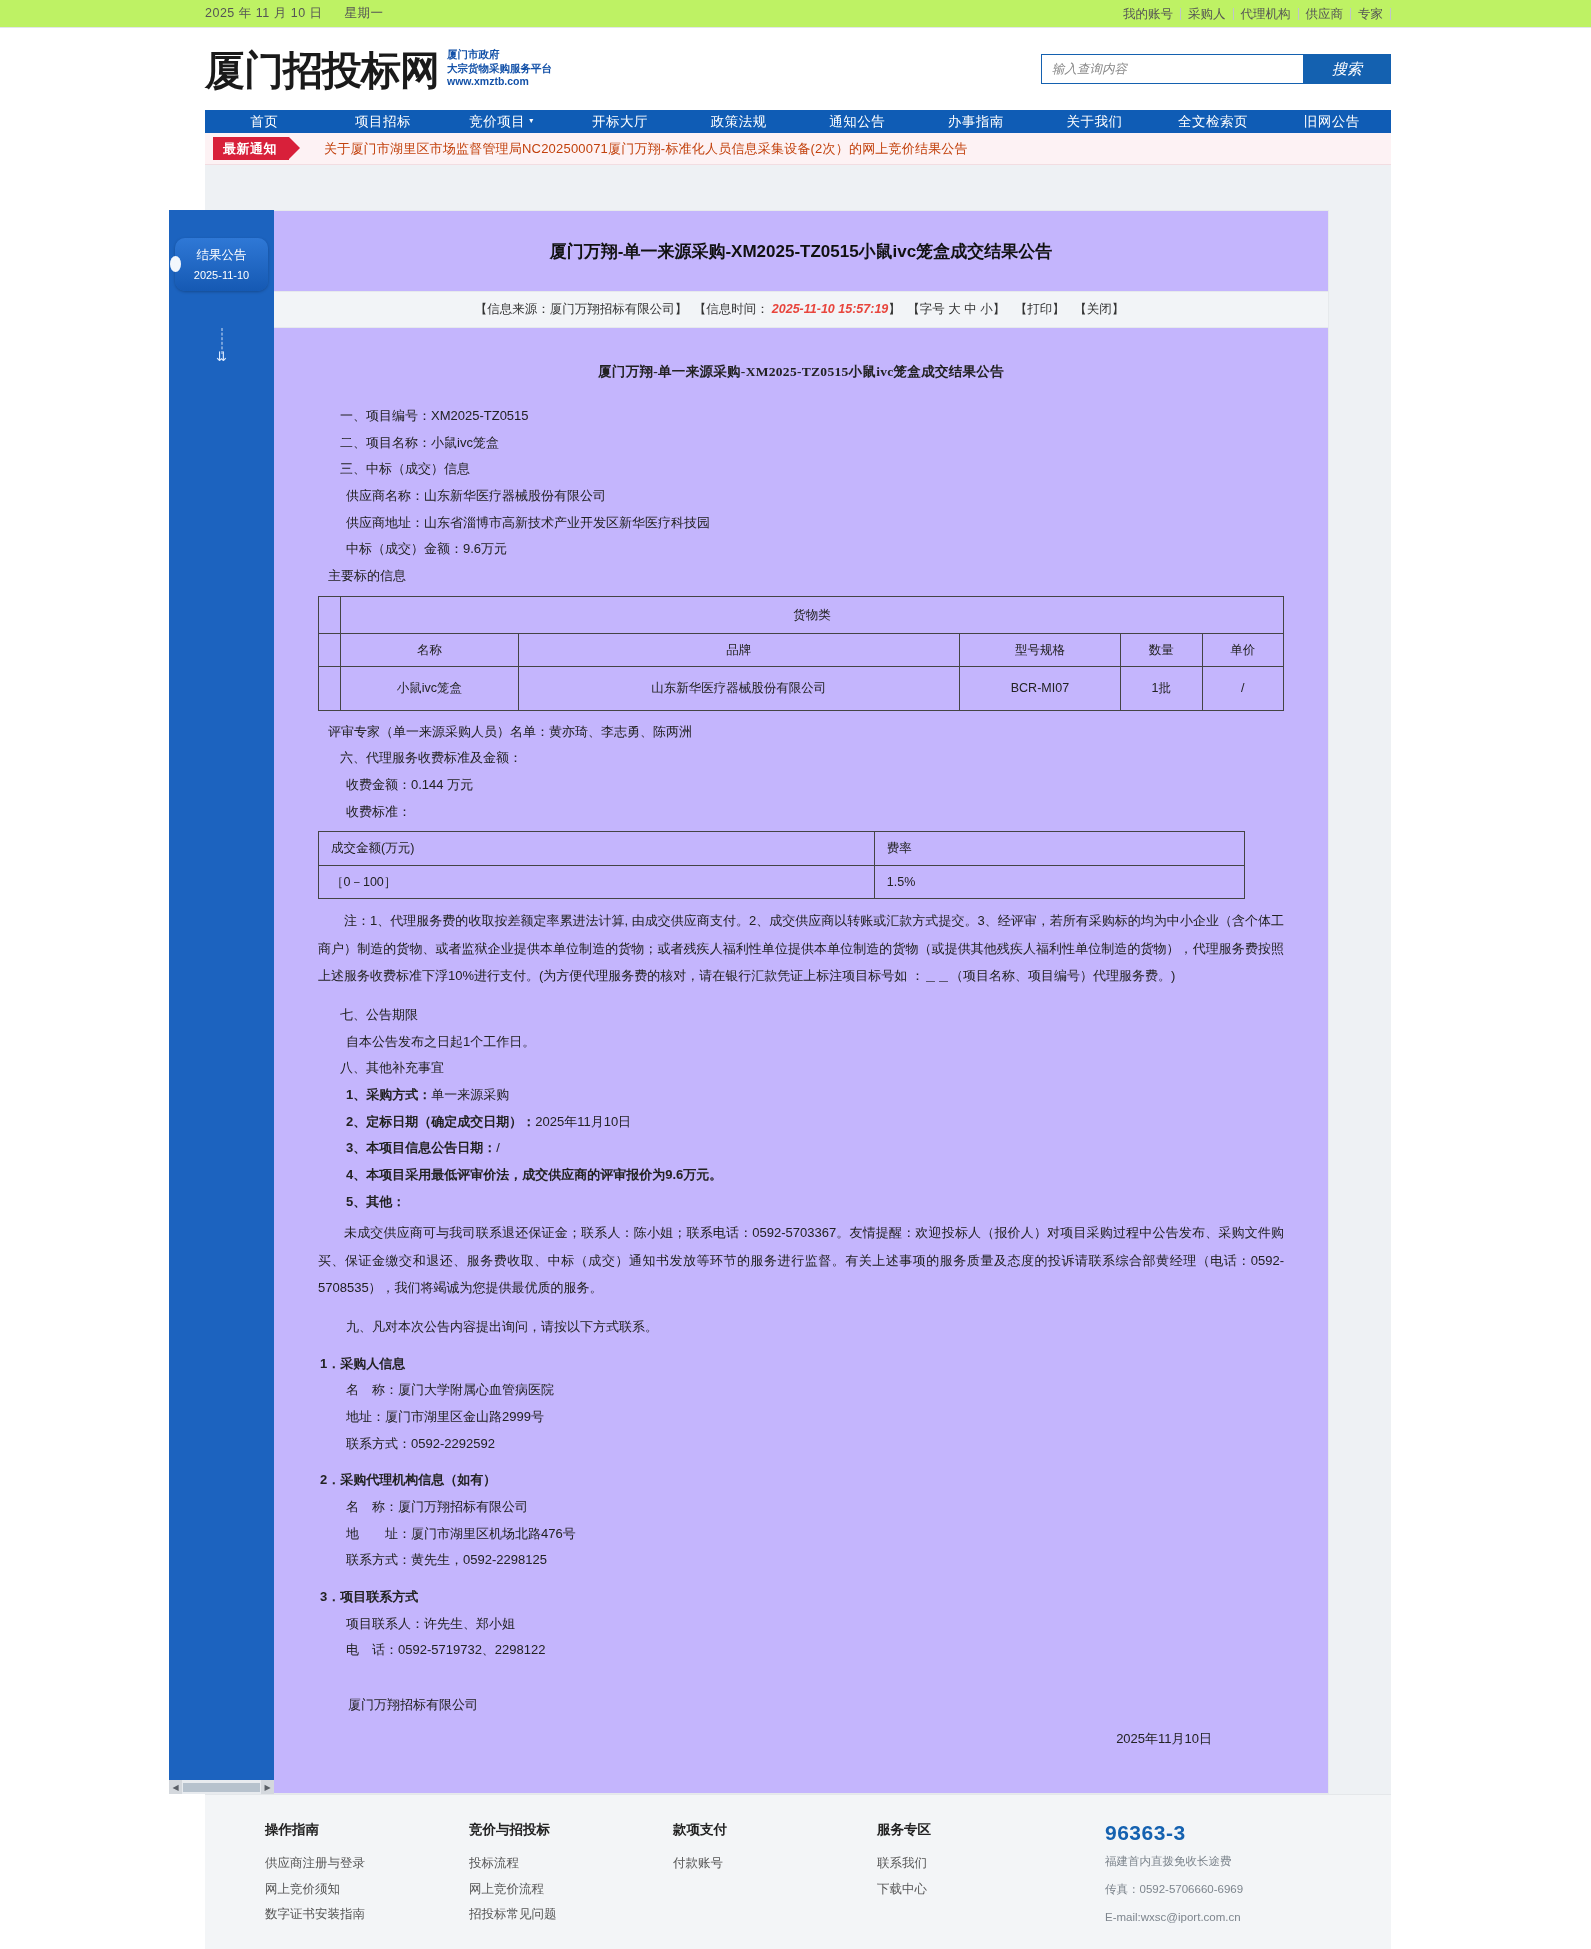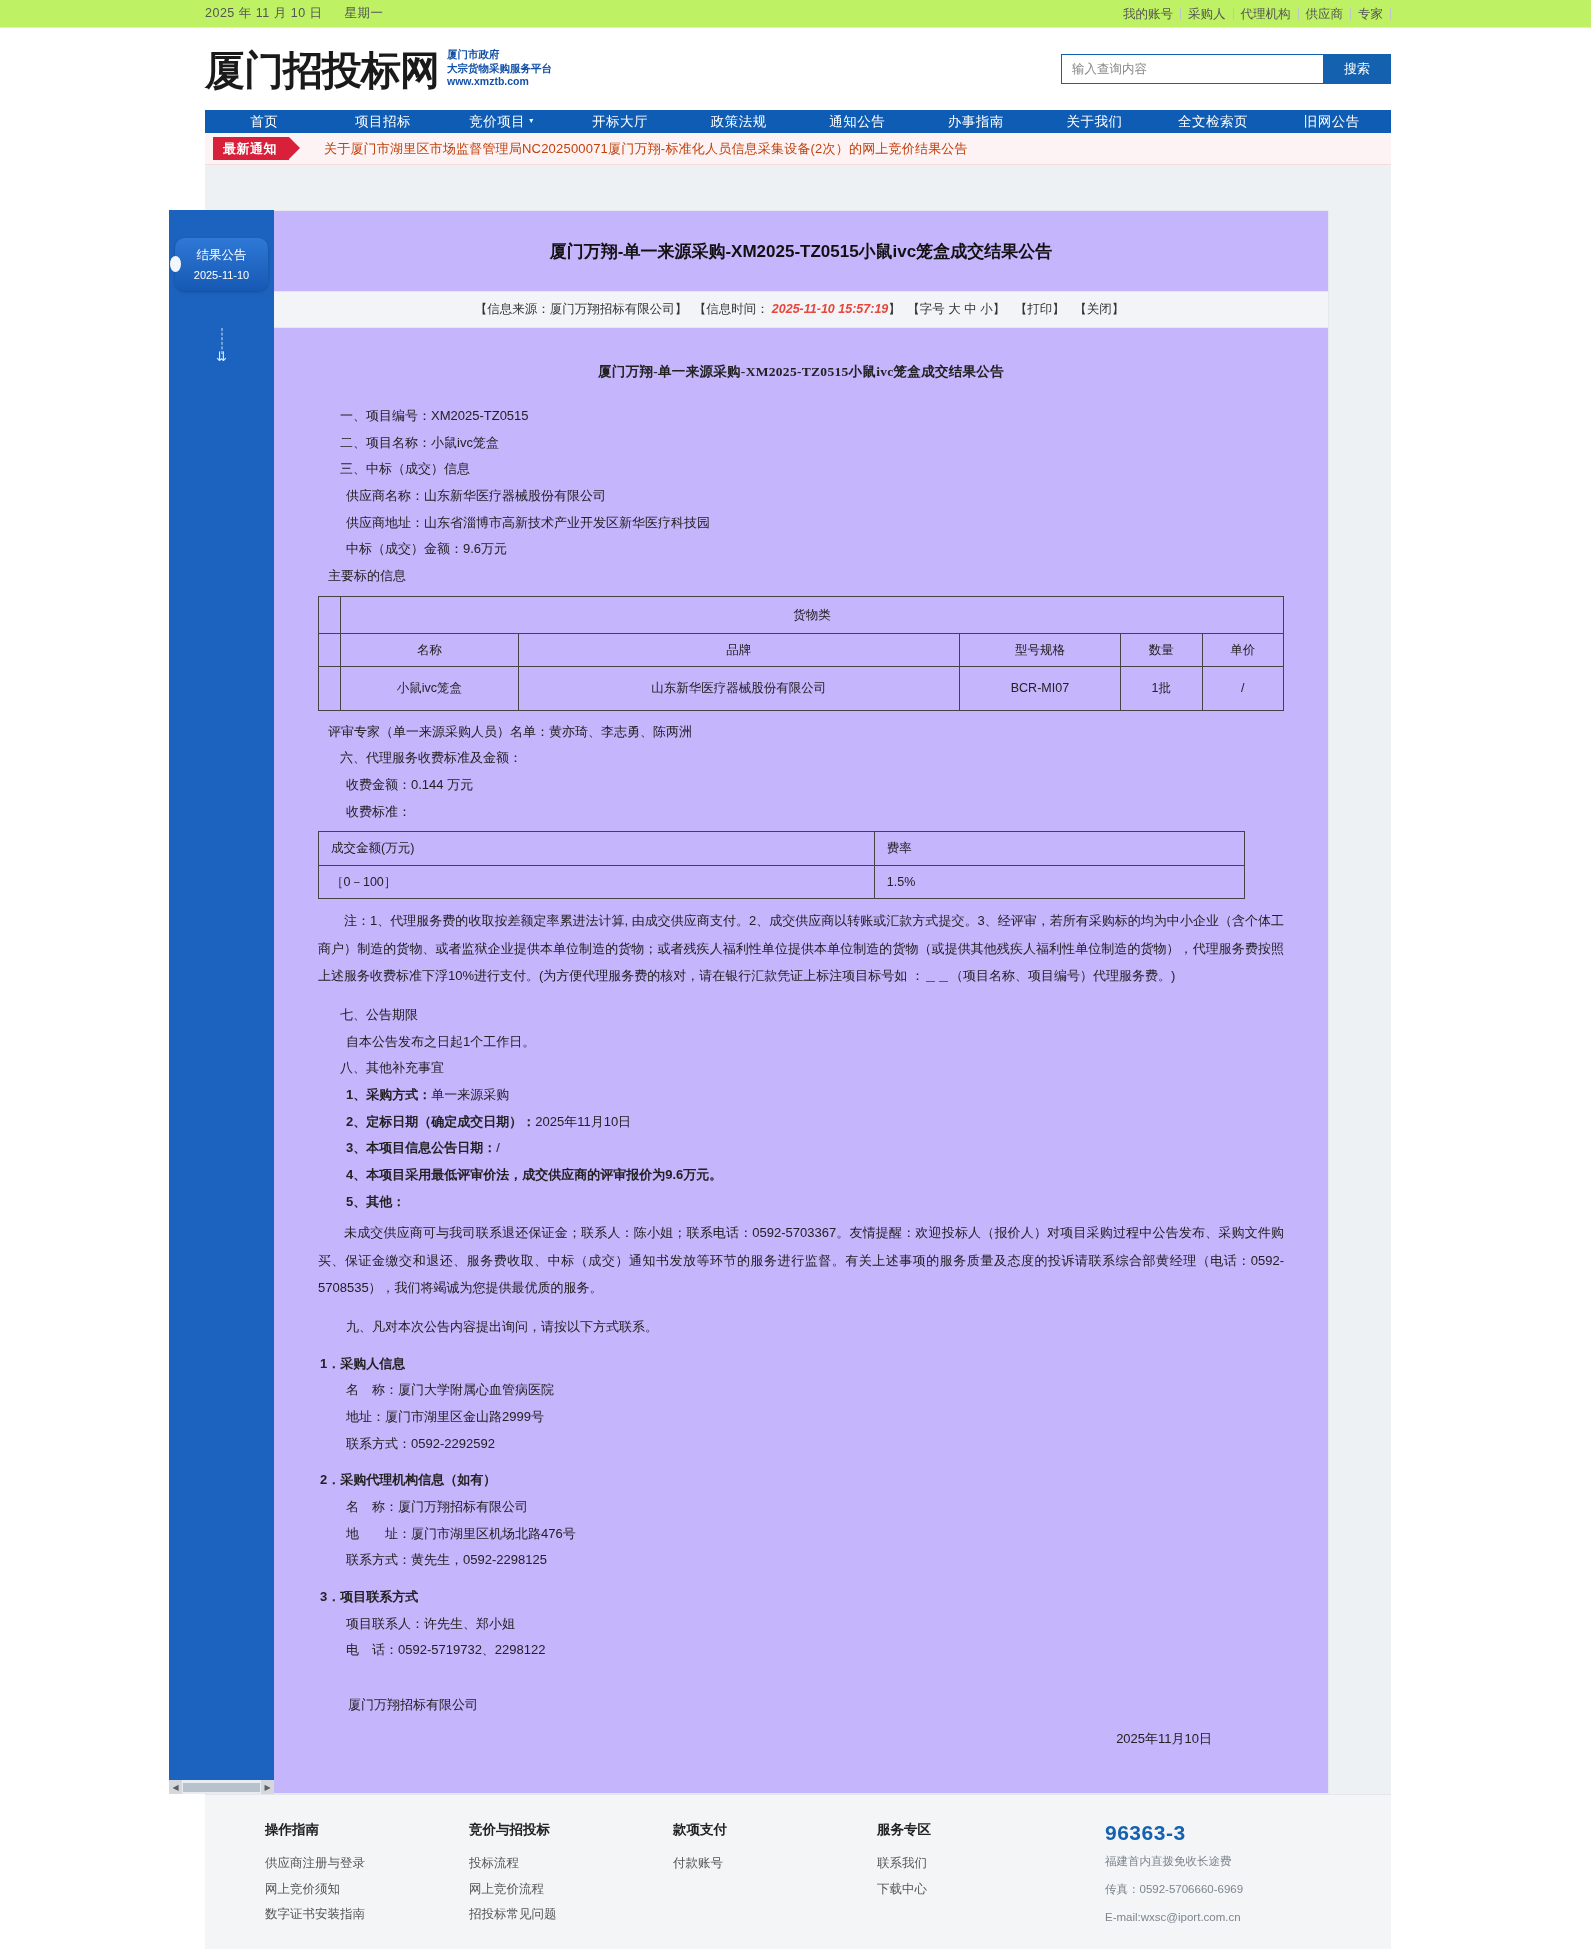--- a/index.html
+++ b/index.html
@@ -69,30 +69,32 @@
   .search-input {
     width: 262px;
     border: 1px solid #1461b0;
     border-right: none;
     padding: 0 10px;
     font-size: 12.5px;
     color: #333;
     outline: none;
     font-family: "Liberation Sans", sans-serif;
     background: #fff;
+    font-style: italic;
   }
   .search-input::placeholder { color: #888; }
   .search-btn {
-    width: 68px;
+    width: 88px;
     background: #1461b0;
     color: #fff;
     border: none;
-    font-size: 13px;
+    font-size: 15px;
     cursor: pointer;
     font-family: "Liberation Sans", sans-serif;
+    font-style: italic;
   }
 
   
   .nav {
     margin: 0 200px 0 205px;
     background: #0f5cb5;
     height: 23px;
     display: flex;
     align-items: stretch;
   }

